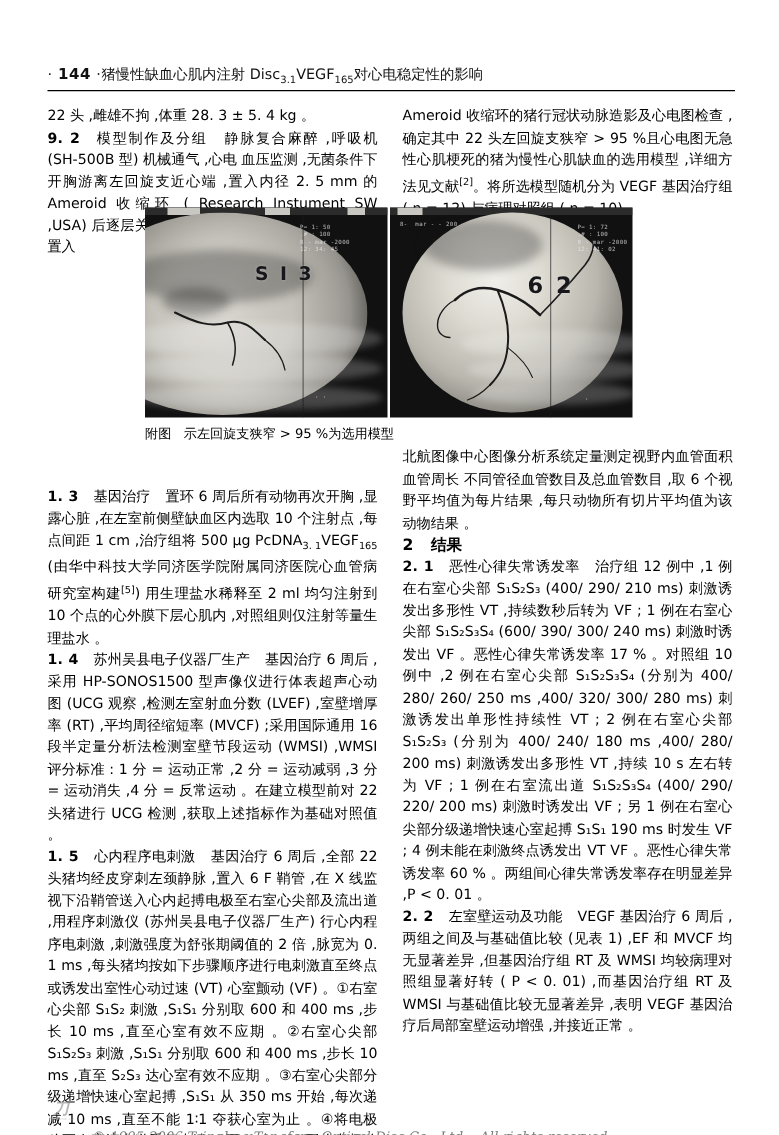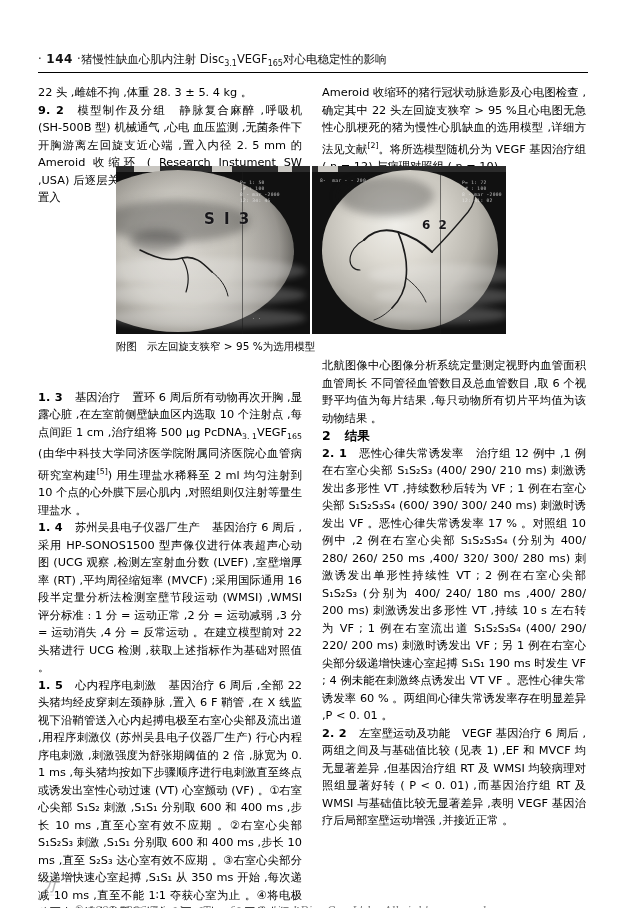--- a/index.html
+++ b/index.html
@@ -342,21 +342,21 @@
       <svg width="194" height="168">
         <path class="vessel" stroke-width="2.0" d="M52 74 C60 66, 72 62, 86 66 C100 70, 112 78, 120 86"></path>
         <path class="vessel" stroke-width="1.6" d="M86 66 C92 80, 96 96, 94 112 C93 124, 88 134, 80 142"></path>
         <path class="vessel" stroke-width="1.3" d="M120 86 C132 74, 146 58, 156 46 C162 38, 164 32, 162 26"></path>
         <path class="vessel" stroke-width="1.1" d="M52 74 C44 78, 38 86, 38 94 C38 100, 42 104, 48 104"></path>
         <path class="vessel" stroke-width="0.9" d="M94 112 C102 118, 110 126, 114 136"></path>
         <path class="vessel" stroke-width="0.9" d="M80 142 C74 148, 68 152, 62 154"></path>
       </svg>
 
       <div class="vline" style="left:128px;top:6px;height:162px"></div>
-      <div class="marker-label" style="left:110px;top:52px;font-size:12px">6 2</div>
+      <div class="marker-label" style="left:110px;top:52px;font-size:18px">6 2</div>
       <div class="corner-readout" style="left:8px;top:12px">8-  mar - - 200</div>
       <div class="corner-readout" style="left:150px;top:14px">P= 1: 72
 .# : 100
 8 - mar -2000
 12: 41: 02</div>
       <div class="corner-readout" style="left:156px;top:152px">·</div>
     </div>
   </div>
 
   <div class="figcaption">

